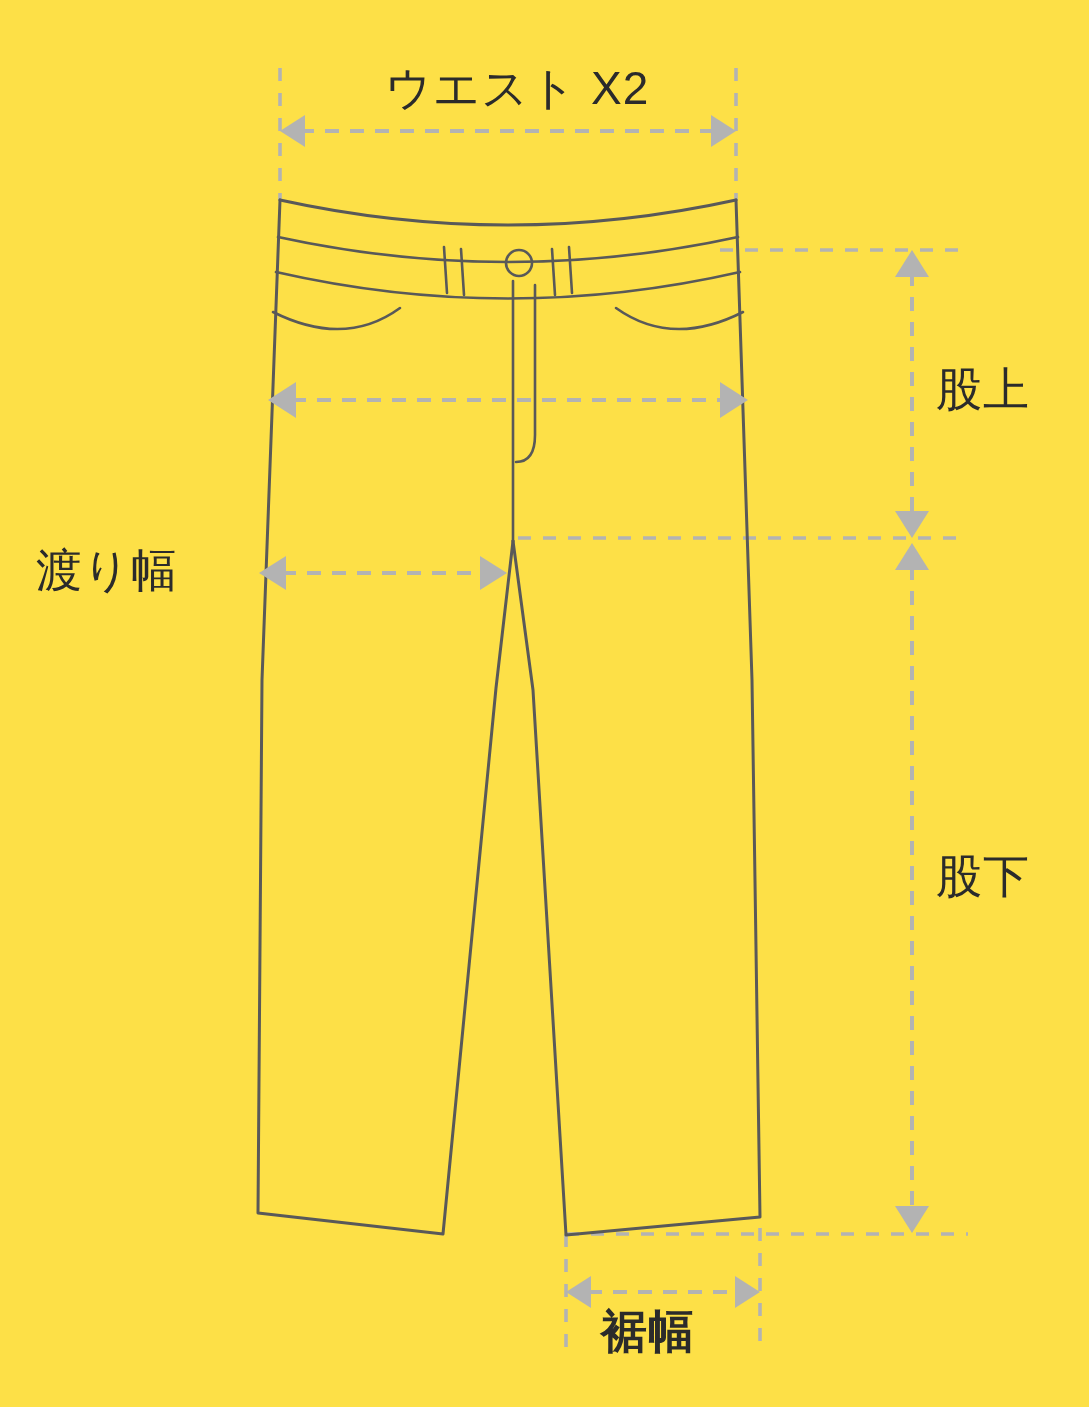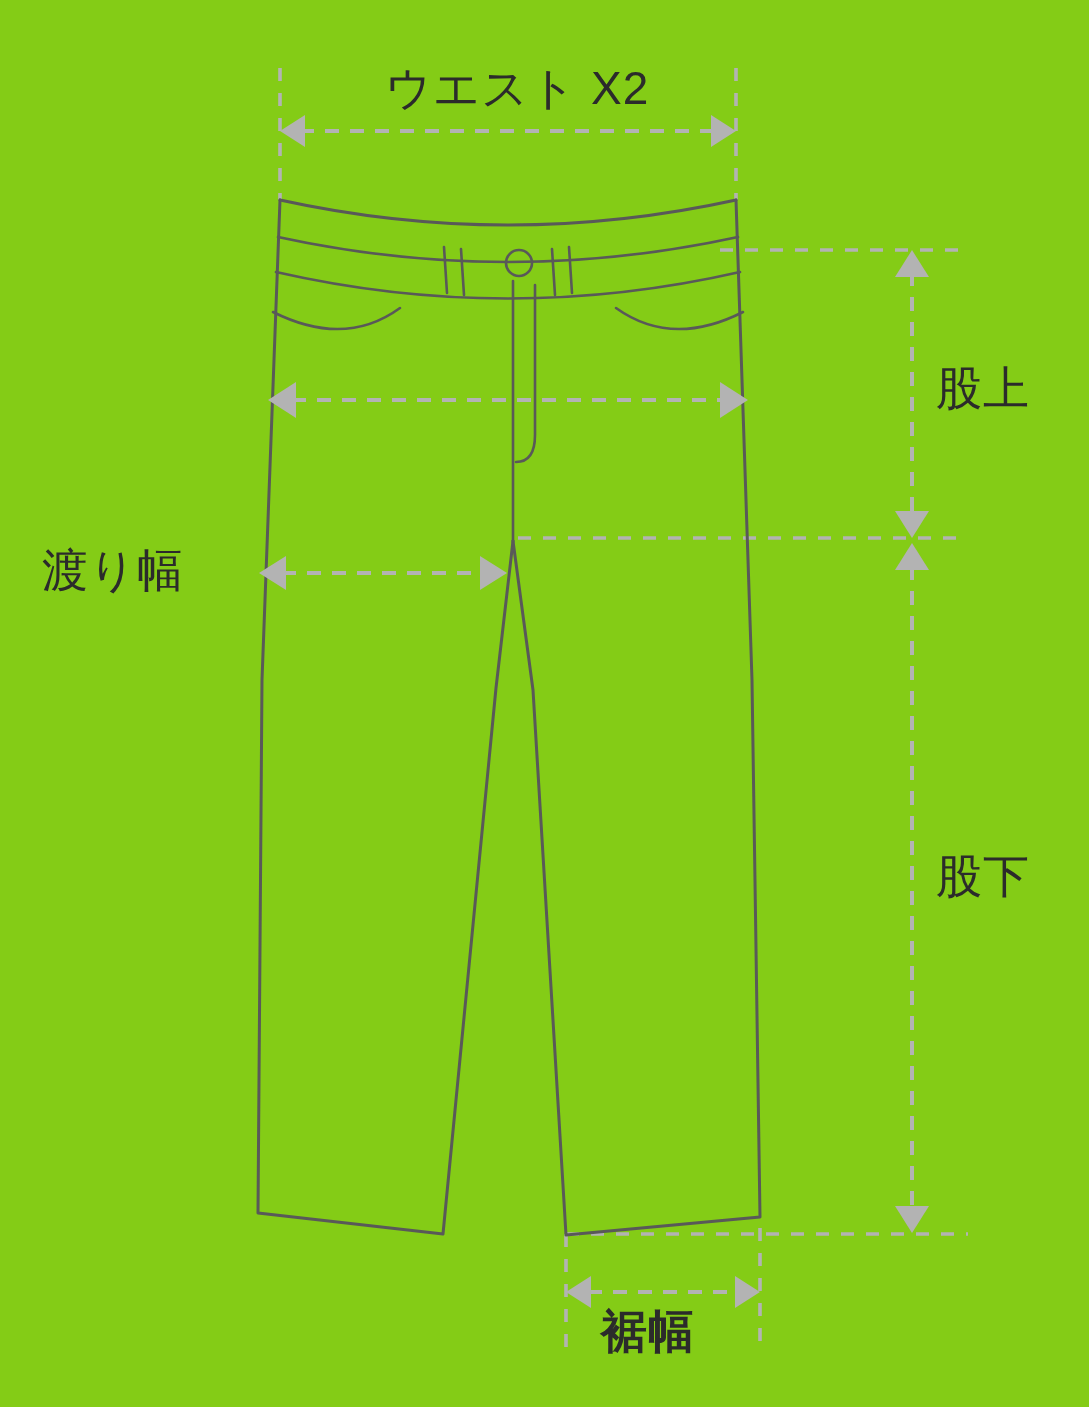--- a/index.html
+++ b/index.html
@@ -7,21 +7,21 @@
     padding: 0;
     background: #ffffff;
   }
   body {
     font-family: "Liberation Sans", "DejaVu Sans", sans-serif;
   }
   #page {
     position: relative;
     width: 1089px;
     height: 1407px;
-    background: #84cc16;
+    background: #fde047;
     overflow: hidden;
   }
   svg.diagram {
     position: absolute;
     top: 0;
     left: 0;
     width: 1089px;
     height: 1407px;
     display: block;
   }
@@ -164,21 +164,21 @@
       <path class="dim-dash" d="M 588 1292 L 740 1292"></path>
       <polygon class="arrow-head" points="566,1292 591,1276 591,1308"></polygon>
       <polygon class="arrow-head" points="760,1292 735,1276 735,1308"></polygon>
     </g>
 
   </svg>
 
   <div class="dim-label" style="left:385px; top:65px;">ウエスト X2</div>
 
 
-  <div class="dim-label" style="left:42px; top:547px;text-align:right;">渡り幅</div>
+  <div class="dim-label" style="left:36px; top:547px;text-align:right;">渡り幅</div>
 
-  <div class="dim-label" style="left:936px; top:366px;font-family:Liberation Serif, serif;">股上</div>
+  <div class="dim-label" style="left:936px; top:366px;">股上</div>
 
   <div class="dim-label" style="left:936px; top:853px;text-align:right;">股下</div>
 
   <div class="dim-label" style="left:601px; top:1308px;font-weight:bold;">裾幅</div>
 
 </div>
 
 </body></html>

